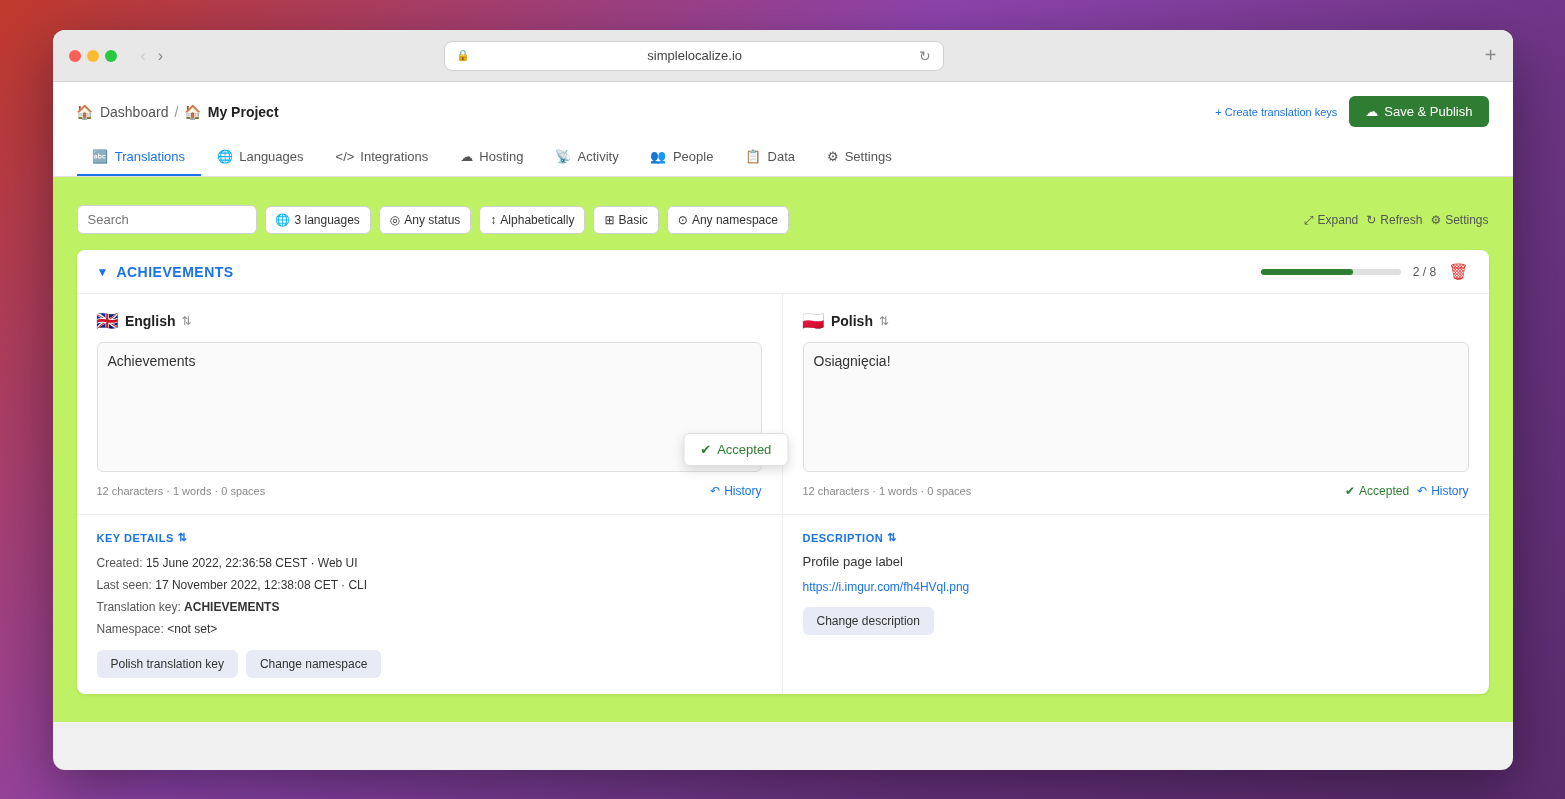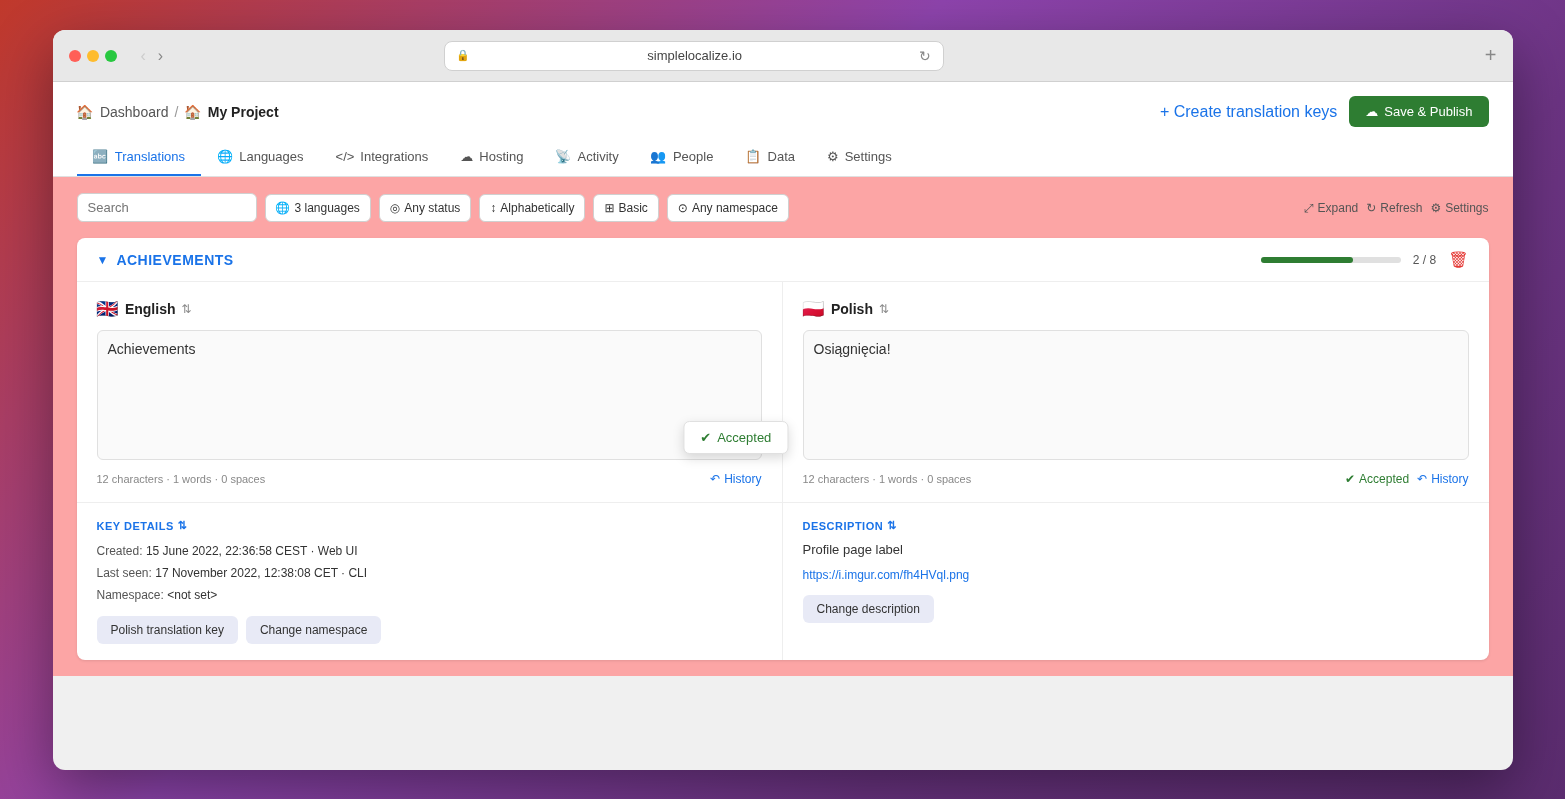--- a/index.html
+++ b/index.html
@@ -74,39 +74,39 @@
       margin-bottom: 12px;
     }
     .breadcrumb {
       display: flex; align-items: center; gap: 6px; font-size: 14px;
     }
     .breadcrumb-home { color: #555; }
     .breadcrumb-sep { color: #999; }
     .breadcrumb-project { font-weight: 700; color: #222; }
     .header-actions { display: flex; align-items: center; gap: 12px; }
     .create-key-btn {
-      background: none; border: none; color: #1a73e8; font-size: 16px; cursor: pointer; display: flex; align-items: center; gap: 4px; font-weight: 500;
+      background: none; border: none; color: #1a73e8; font-size: 11px; cursor: pointer; display: flex; align-items: center; gap: 4px; font-weight: 500;
     }
     .save-publish-btn {
       background: #2e7d32; color: white; border: none; border-radius: 6px; padding: 8px 16px; font-size: 13px; font-weight: 500; cursor: pointer; display: flex; align-items: center; gap: 6px;
     }
 
     
     .nav-tabs {
       display: flex; gap: 0; border-bottom: none;
     }
     .nav-tab {
       padding: 10px 16px; font-size: 13px; color: #555; cursor: pointer; border-bottom: 2px solid transparent; display: flex; align-items: center; gap: 6px; text-decoration: none; background: none; border-top: none; border-left: none; border-right: none;
     }
     .nav-tab.active { color: #1a73e8; border-bottom: 2px solid #1a73e8; font-weight: 500; }
 
     
     .main-content {
-      padding: 16px 24px;
-      background: #fca5a5;
+      padding: 28px 24px;
+      background: #bef264;
     }
 
     
     .toolbar {
       display: flex; align-items: center; gap: 8px; margin-bottom: 16px;
     }
     .search-box {
       display: flex; align-items: center; background: white; border: 1px solid #d0d0d0; border-radius: 6px; padding: 6px 10px; gap: 6px; width: 180px;
     }
     .search-input { border: none; outline: none; font-size: 13px; color: #333; flex: 1; background: transparent; }
@@ -399,20 +399,24 @@
           </div>
           <div class="details-row">
             <span class="details-key">Created:</span>
             <span>15 June 2022, 22:36:58 CEST · Web UI</span>
           </div>
           <div class="details-row">
             <span class="details-key">Last seen:</span>
             <span>17 November 2022, 12:38:08 CET · CLI</span>
           </div>
           <div class="details-row">
+            <span class="details-key">Translation key:</span>
+            <span class="details-value-bold">ACHIEVEMENTS</span>
+          </div>
+          <div class="details-row">
             <span class="details-key">Namespace:</span>
             <span>&lt;not set&gt;</span>
           </div>
           <div class="action-btns">
             <button class="action-btn">Polish translation key</button>
             <button class="action-btn">Change namespace</button>
           </div>
         </div>
 
         <div class="details-col">

